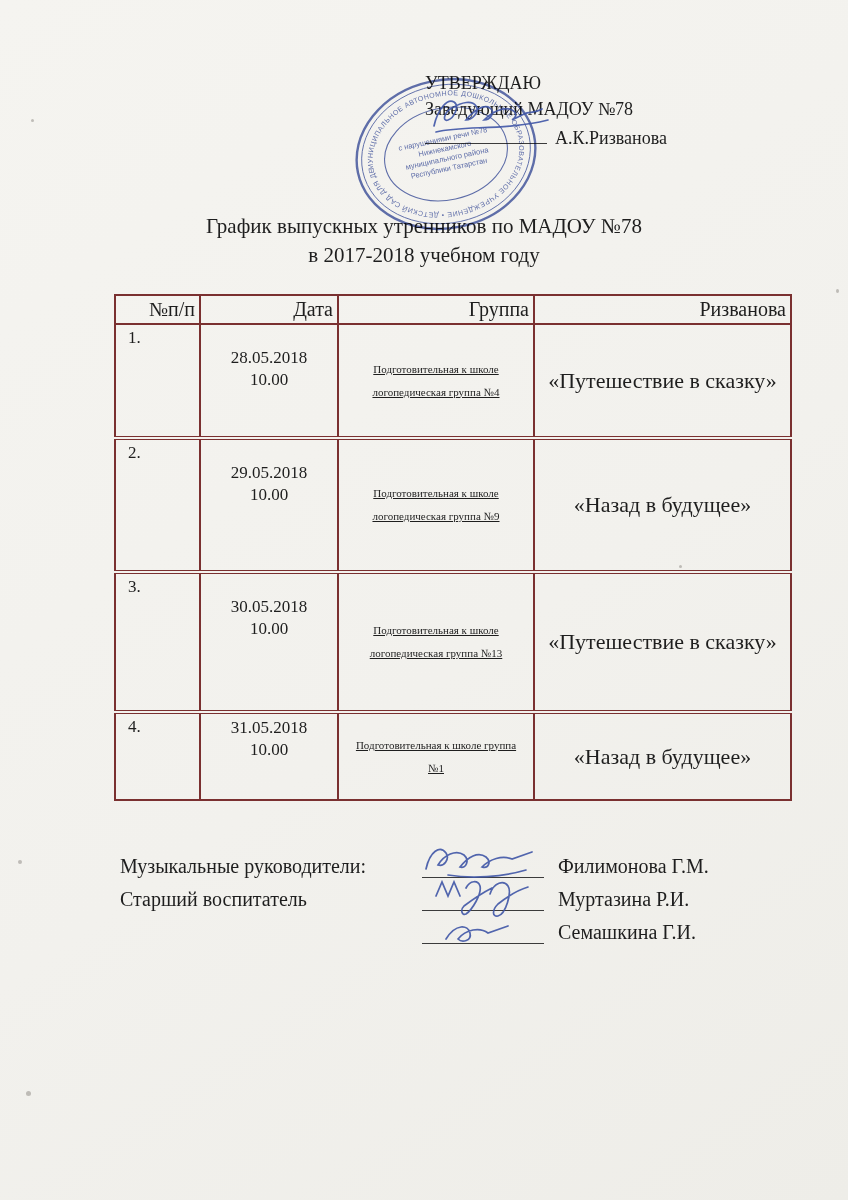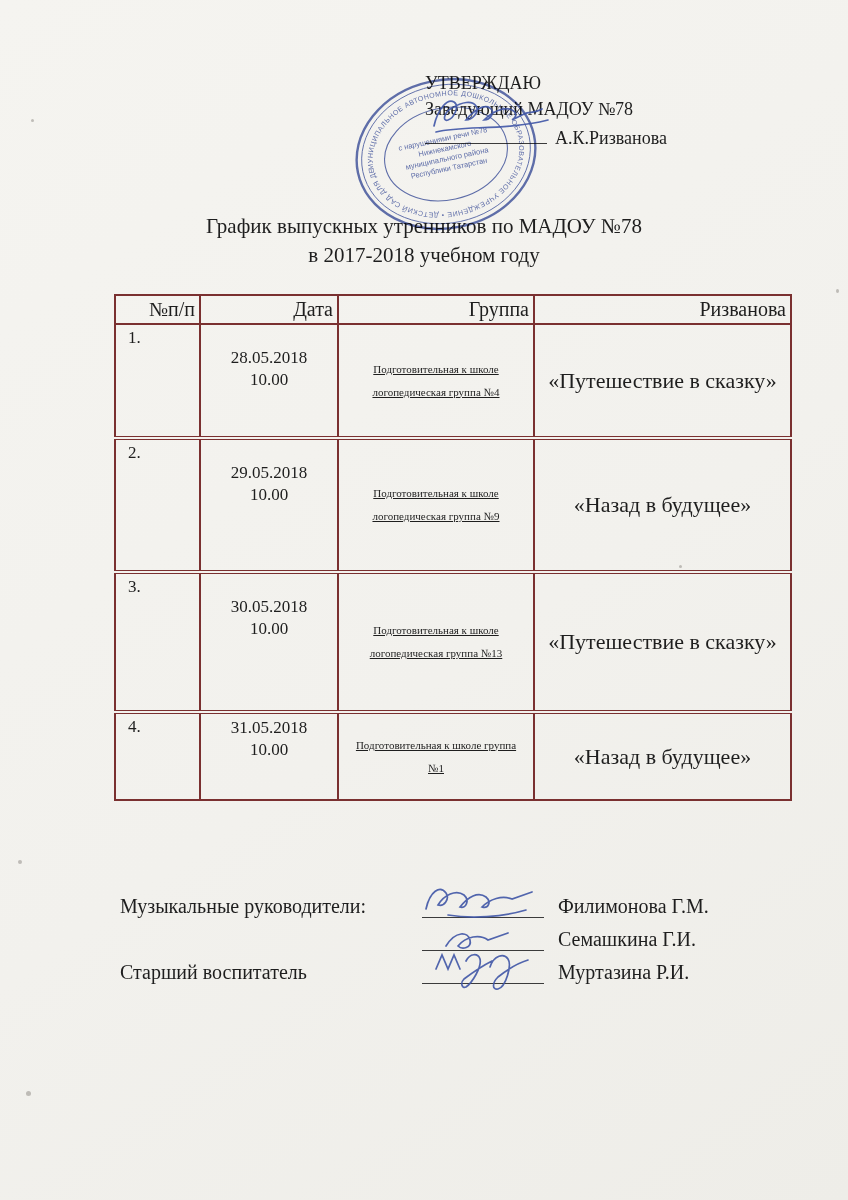--- a/index.html
+++ b/index.html
@@ -31,21 +31,21 @@
   .sched th, .sched td { border:2px solid #7a3030; }
   .sched th { height:27px; font-size:20px; font-weight:normal; text-align:right; padding:0 4px; }
   .sched tr.dbl td { border-top:4px double #7a3030; }
   td.c-num  { vertical-align:top; text-align:left; padding:3px 0 0 12px; font-size:17px; }
   td.c-date { vertical-align:top; text-align:center; font-size:17px; line-height:22px; padding-top:22px; }
   tr.tight td.c-date { padding-top:3px; }
   td.c-group { vertical-align:middle; text-align:center; font-size:11px; line-height:23px; padding:4px 10px;text-decoration:underline; }
   td.c-name { vertical-align:middle; text-align:center; font-size:22px; padding:0 8px; }
 
   
-  .signatories { position:absolute; left:120px; top:892px; z-index:2; }
+  .signatories { position:absolute; left:120px; top:852px; z-index:2; }
   .sign-row { display:flex; align-items:flex-end; height:26px; margin-bottom:7px; font-size:20px; white-space:nowrap; }
   .sign-label { width:302px; }
   .sig-space { width:122px; height:22px; border-bottom:1.5px solid #3b3b3b; position:relative; margin-right:14px; flex:none; }
   .footer-sig { position:absolute; z-index:4; }
   .fs1 { width:122px; height:42px; left:-2px; bottom:-4px; }
   .fs2 { width:86px;  height:30px; left:14px; bottom:-4px; }
   .fs3 { width:104px; height:52px; left:6px;  bottom:-12px; }
 
   
   .speck { position:absolute; border-radius:50%; background:#93908a; opacity:.55; z-index:1; }
@@ -157,34 +157,34 @@
       <span class="sig-space">
         <svg class="footer-sig fs1" viewBox="0 0 122 42">
           <path class="sig-stroke" d="M6,30 C10,12 20,6 26,14 C30,20 24,28 18,26 C24,16 36,10 44,16 C50,21 46,30 40,28 C48,18 58,12 66,18 C72,23 68,30 62,28 C70,20 82,16 92,20 L112,13"></path>
           <path class="sig-stroke" d="M28,36 C52,40 82,38 106,31"></path>
         </svg>
       </span>
       <span class="sign-name">Филимонова Г.М.</span>
     </div>
 
     <div class="sign-row">
+      <span class="sign-label">Старший воспитатель</span>
+      <span class="sig-space">
+        <svg class="footer-sig fs3" viewBox="0 0 104 52">
+          <path class="sig-stroke" d="M8,26 L14,12 L20,26 L26,12 L32,26 M38,18 C42,10 50,10 52,16 C54,24 44,40 38,44 C34,46 32,40 36,36 C44,30 56,22 64,18 M62,24 C66,12 76,10 80,16 C84,22 78,44 70,46 C64,47 64,40 70,34 C80,26 90,20 100,17"></path>
+        </svg>
+      </span>
+      <span class="sign-name">Муртазина Р.И.</span>
+    </div>
+
+    <div class="sign-row">
       <span class="sign-label"></span>
       <span class="sig-space">
         <svg class="footer-sig fs2" viewBox="0 0 86 30">
           <path class="sig-stroke" d="M10,22 C20,6 32,8 34,16 C36,24 26,26 22,22 C30,12 44,10 52,16 L72,9"></path>
         </svg>
       </span>
       <span class="sign-name">Семашкина Г.И.</span>
     </div>
 
-    <div class="sign-row">
-      <span class="sign-label">Старший воспитатель</span>
-      <span class="sig-space">
-        <svg class="footer-sig fs3" viewBox="0 0 104 52">
-          <path class="sig-stroke" d="M8,26 L14,12 L20,26 L26,12 L32,26 M38,18 C42,10 50,10 52,16 C54,24 44,40 38,44 C34,46 32,40 36,36 C44,30 56,22 64,18 M62,24 C66,12 76,10 80,16 C84,22 78,44 70,46 C64,47 64,40 70,34 C80,26 90,20 100,17"></path>
-        </svg>
-      </span>
-      <span class="sign-name">Муртазина Р.И.</span>
-    </div>
-
   </div>
 
 </div>
 
 </body></html>

